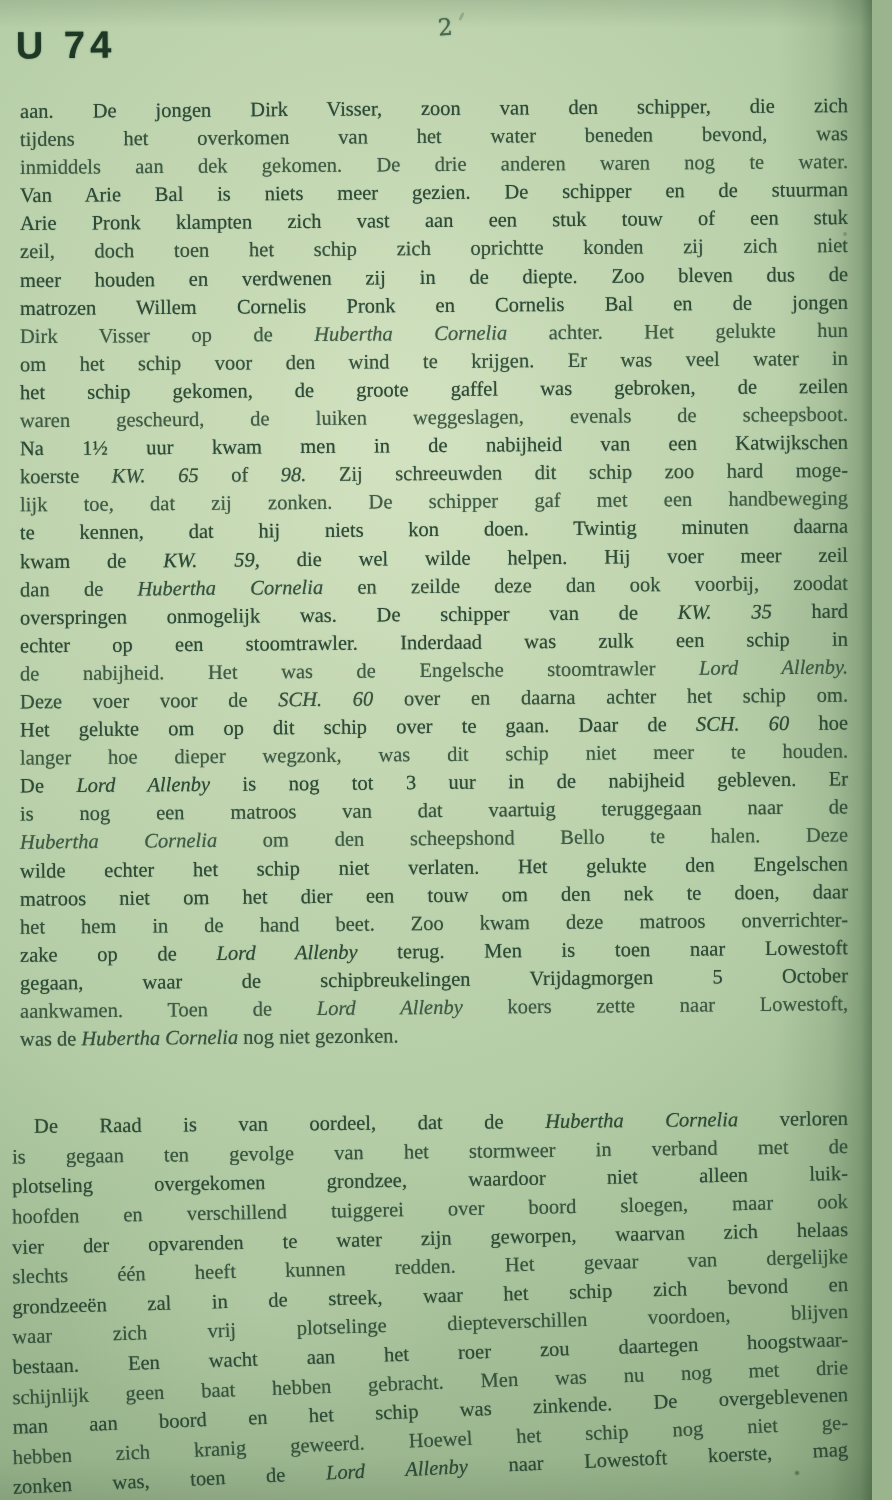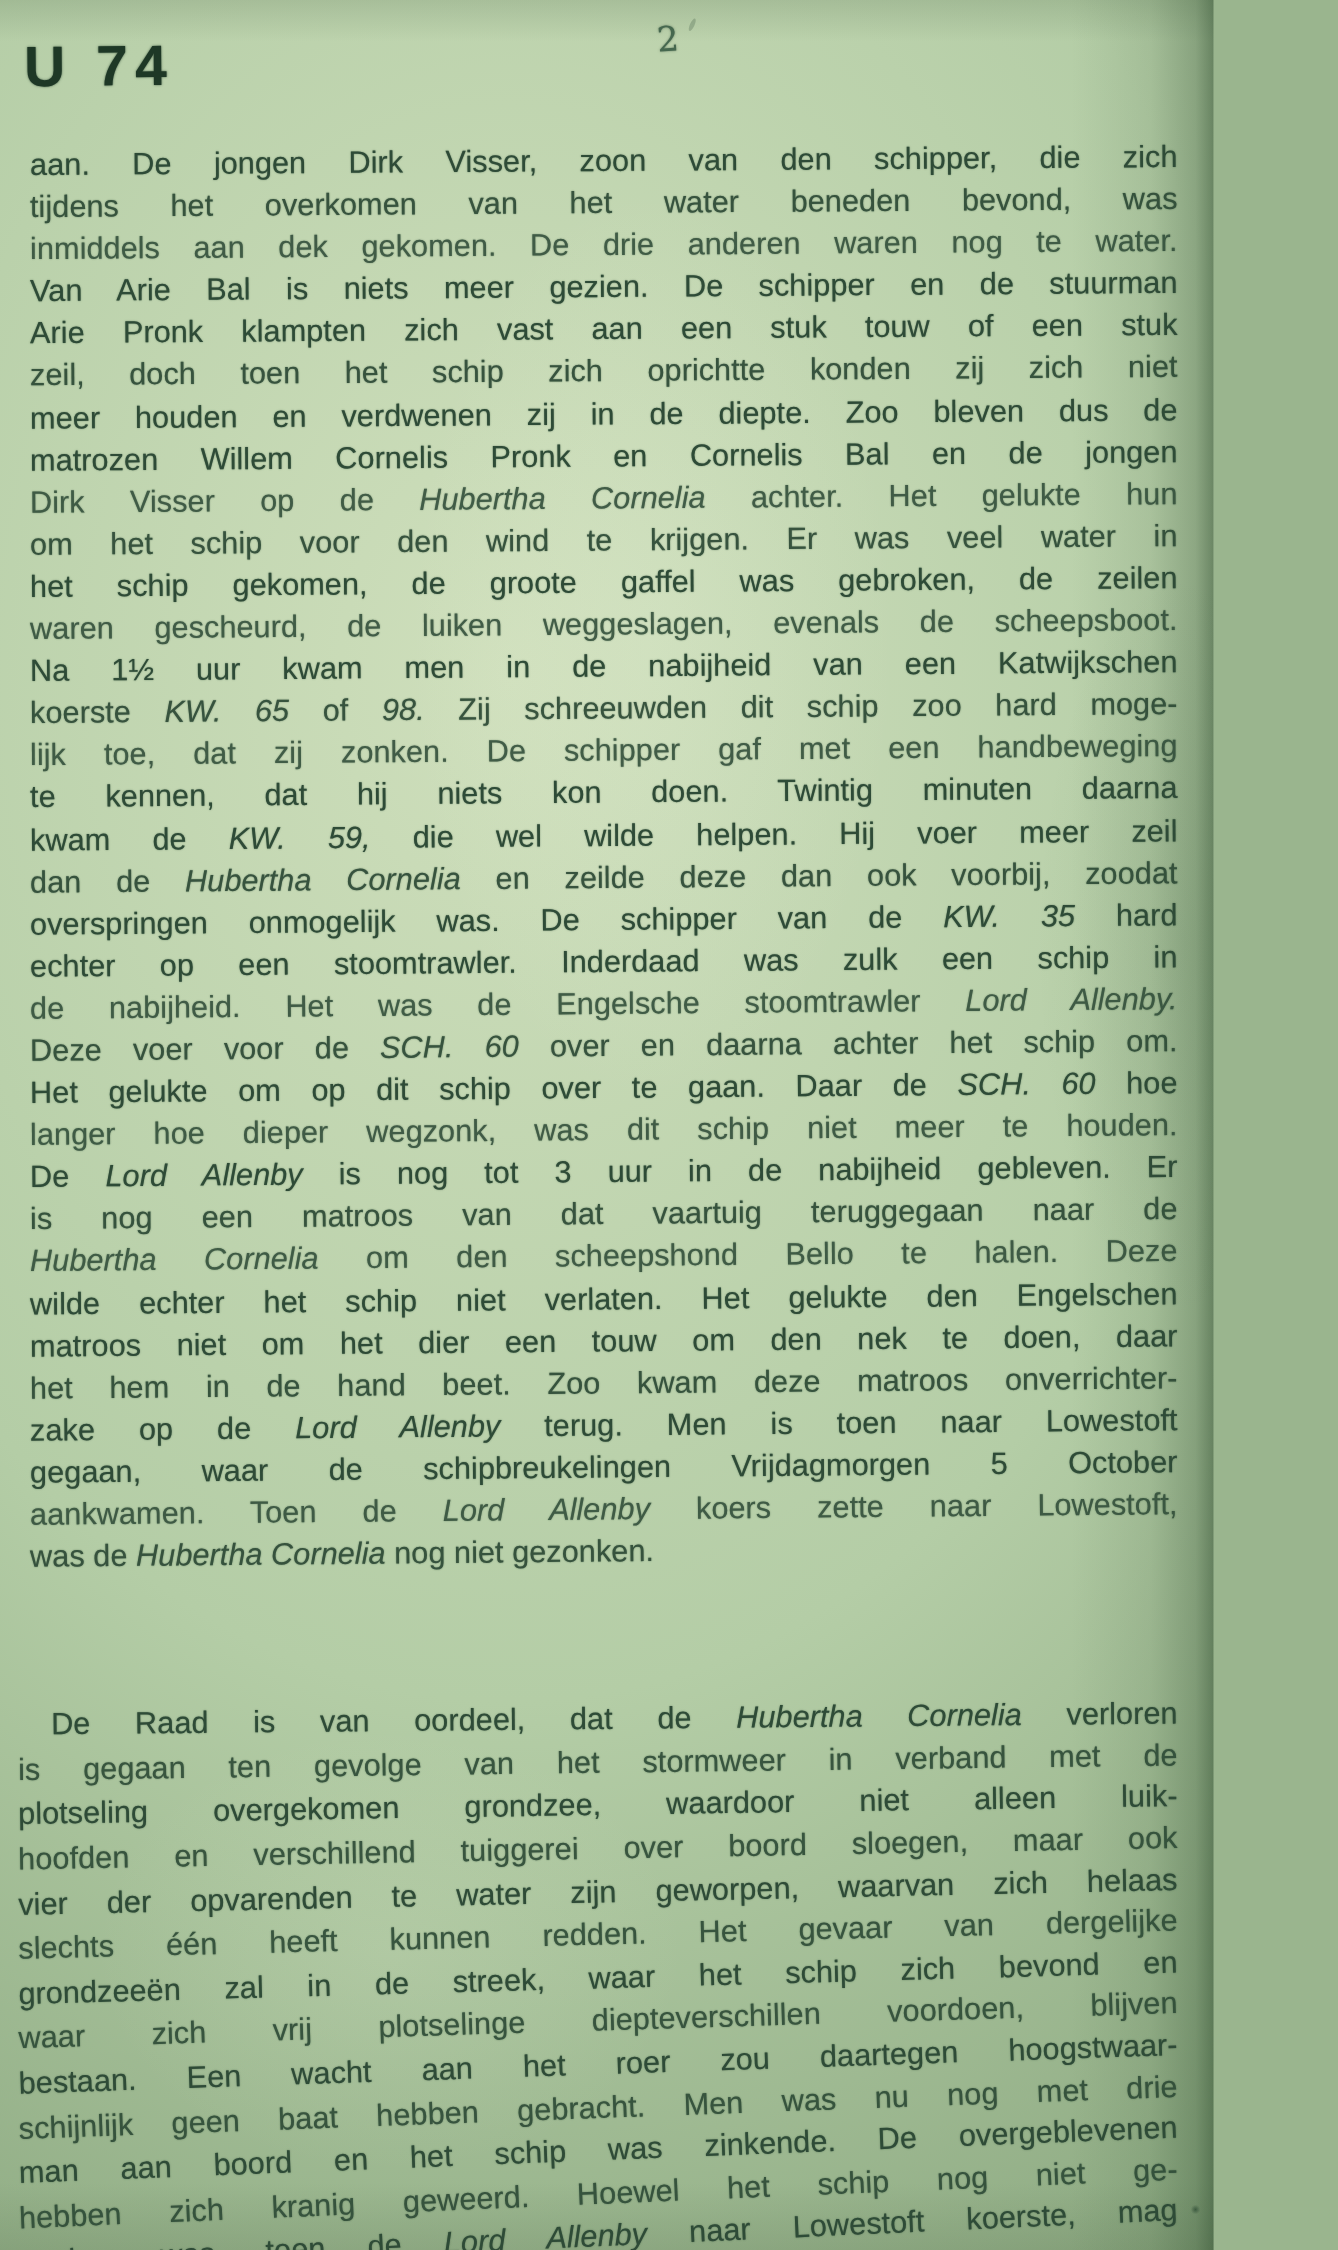--- a/index.html
+++ b/index.html
@@ -3,21 +3,21 @@
 <meta charset="utf-8">
 <style>
   html, body {
     margin: 0; padding: 0;
     width: 892px; height: 1500px;
     overflow: hidden;
     background: #9ab58e;
   }
   .page {
     position: relative;
-    width: 809px; height: 1500px;
+    width: 872px; height: 1500px;
     overflow: hidden;
     background:
       linear-gradient(to left, rgba(45,75,45,0.55) 0px, rgba(45,75,45,0.30) 12px, rgba(60,90,58,0.12) 42px, rgba(60,90,58,0) 95px),
       linear-gradient(to bottom, rgba(70,95,65,0.18) 0px, rgba(70,95,65,0) 28px),
       linear-gradient(to top, rgba(70,95,65,0.16) 0px, rgba(70,95,65,0) 45px),
       radial-gradient(ellipse 130% 95% at 42% 30%, var(--paperlight) 0%, var(--paper) 48%, var(--paperdark) 100%);
   }
   
   .stain { position: absolute; border-radius: 50%; pointer-events: none; }
   .stain-a { left: 270px; top: 120px; width: 330px; height: 620px;
@@ -45,39 +45,39 @@
   .pagenum {
     position: absolute; left: 438px; top: 14px;
     font-family: "DejaVu Serif", serif;
     font-size: 23px;
     color: var(--inkfaint);
     text-shadow: 0 0 1.5px rgba(58,85,64,0.7);
     transform: rotate(-4deg);
   }
   .body-text {
     position: absolute; left: 20px; right: 24px; top: 94px;
-    font-family: Liberation Sans, sans-serif;
+    font-family: Liberation Serif, serif;
     font-size: 20.5px;
     color: var(--ink);
     filter: blur(0.3px);
   }
   .text-line {
     text-align: justify;
     text-align-last: justify;
     height: 28.1px;
     line-height: 28.1px;
     white-space: normal;
     text-shadow: 0 0 1px rgba(44,72,52,0.70);
   }
   .text-line i { font-style: italic; }
   .para-1 .text-line:nth-child(3n)   { opacity: 0.88; }
   .para-1 .text-line:nth-child(4n+2) { opacity: 0.94; }
   .para-1 .text-line:last-child { text-align-last: left; }
   .para-2 {
-    margin-top: 80px;
+    margin-top: 56px;
     margin-left: -8px;
   }
   .para-2 .text-line {
     height: 27.6px;
     line-height: 27.6px;
     transform-origin: 100% 50%;
   }
   .para-2 .text-line:first-child { text-indent: 22px; }
   .para-2 .text-line:nth-child(2n) { opacity: 0.92; }
 </style>

